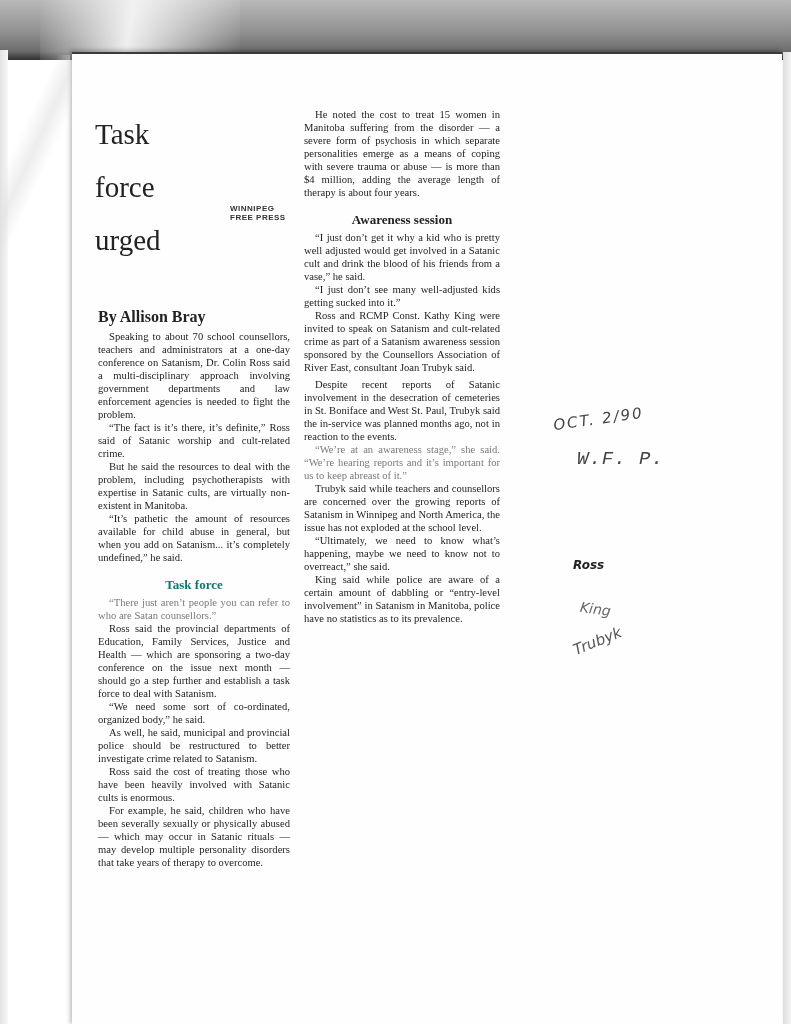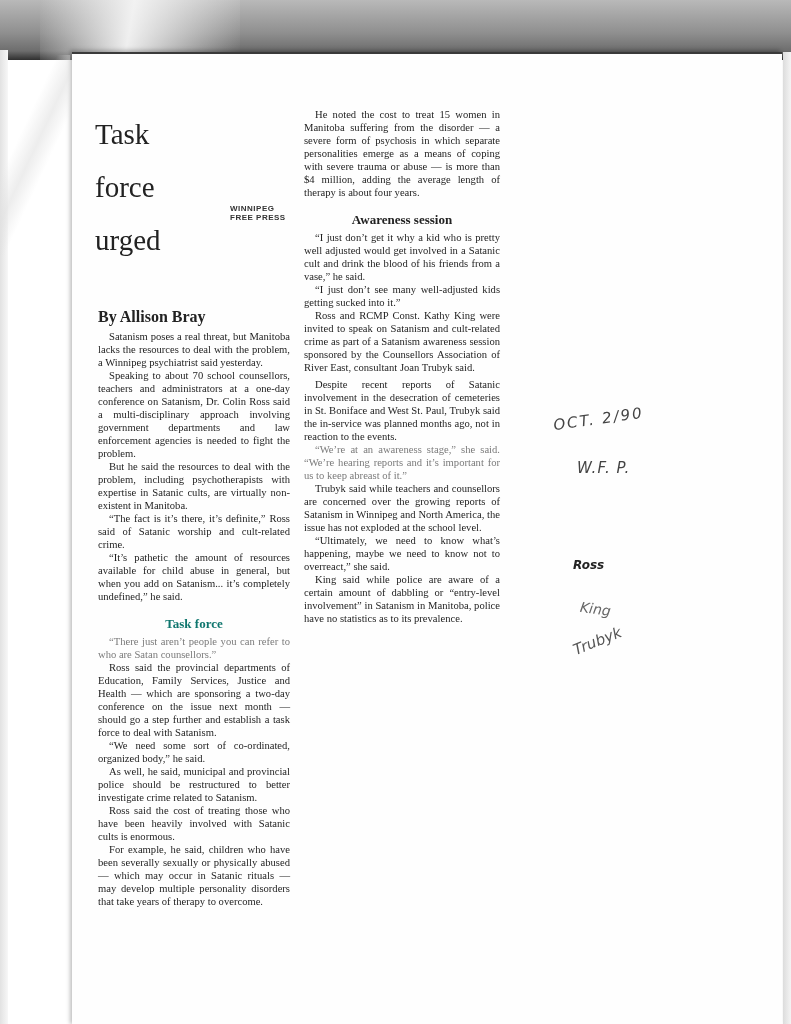--- a/index.html
+++ b/index.html
@@ -59,21 +59,21 @@
     text-align: center; font-weight: bold; font-size: 13px; line-height: 18px;
     margin: 12px 0 2px 0; color: #222;
   }
   .subhead.faded { color: #0f766e; }
   .faded { color: #7a7a7a; }
   .hand {
     position: absolute; font-family: "DejaVu Sans", sans-serif; color: #444;
     font-style: italic;
   }
   .hand1 { left: 553px; top: 410px; font-size: 15px; transform: rotate(-8deg); letter-spacing: 2px; }
-  .hand2 { left: 577px; top: 459px; font-size: 15px; letter-spacing: 1px; }
+  .hand2 { left: 577px; top: 448px; font-size: 19px; letter-spacing: 1px; font-family: Liberation Mono, monospace; }
   .hand3 { left: 573px; top: 558px; font-size: 12px; font-weight: bold; color: #222; }
   .hand4 { left: 580px; top: 601px; font-size: 14px; color: #666; transform: rotate(8deg); }
   .hand5 { left: 572px; top: 632px; font-size: 15px; color: #555; transform: rotate(-22deg); }
 </style>
 </head>
 <body>
 
 <div class="scanner-top">
     <div class="glare"></div>
   </div>
@@ -89,24 +89,23 @@
 </div>
 
 <div class="stamp">
   <div>WINNIPEG</div>
   <div>FREE PRESS</div>
 </div>
 
 <div class="byline">By Allison Bray</div>
 
 <div class="col col1">
-  <p>Satanism poses a real threat, but Manitoba lacks the resources to deal with the problem, a Winnipeg psychiatrist said yesterday.</p>
   <p>Speaking to about 70 school counsellors, teachers and administrators at a one-day conference on Satanism, Dr. Colin Ross said a multi-disciplinary approach involving government departments and law enforcement agencies is needed to fight the problem.</p>
+  <p>“The fact is it’s there, it’s definite,” Ross said of Satanic worship and cult-related crime.</p>
   <p>But he said the resources to deal with the problem, including psychotherapists with expertise in Satanic cults, are virtually non-existent in Manitoba.</p>
-  <p>“The fact is it’s there, it’s definite,” Ross said of Satanic worship and cult-related crime.</p>
   <p>“It’s pathetic the amount of resources available for child abuse in general, but when you add on Satanism... it’s completely undefined,” he said.</p>
   <div class="subhead faded">Task force</div>
   <p class="faded">“There just aren’t people you can refer to who are Satan counsellors.”</p>
   <p>Ross said the provincial departments of Education, Family Services, Justice and Health — which are sponsoring a two-day conference on the issue next month — should go a step further and establish a task force to deal with Satanism.</p>
   <p>“We need some sort of co-ordinated, organized body,” he said.</p>
   <p>As well, he said, municipal and provincial police should be restructured to better investigate crime related to Satanism.</p>
   <p>Ross said the cost of treating those who have been heavily involved with Satanic cults is enormous.</p>
   <p>For example, he said, children who have been severally sexually or physically abused — which may occur in Satanic rituals — may develop multiple personality disorders that take years of therapy to overcome.</p>
 </div>
 

